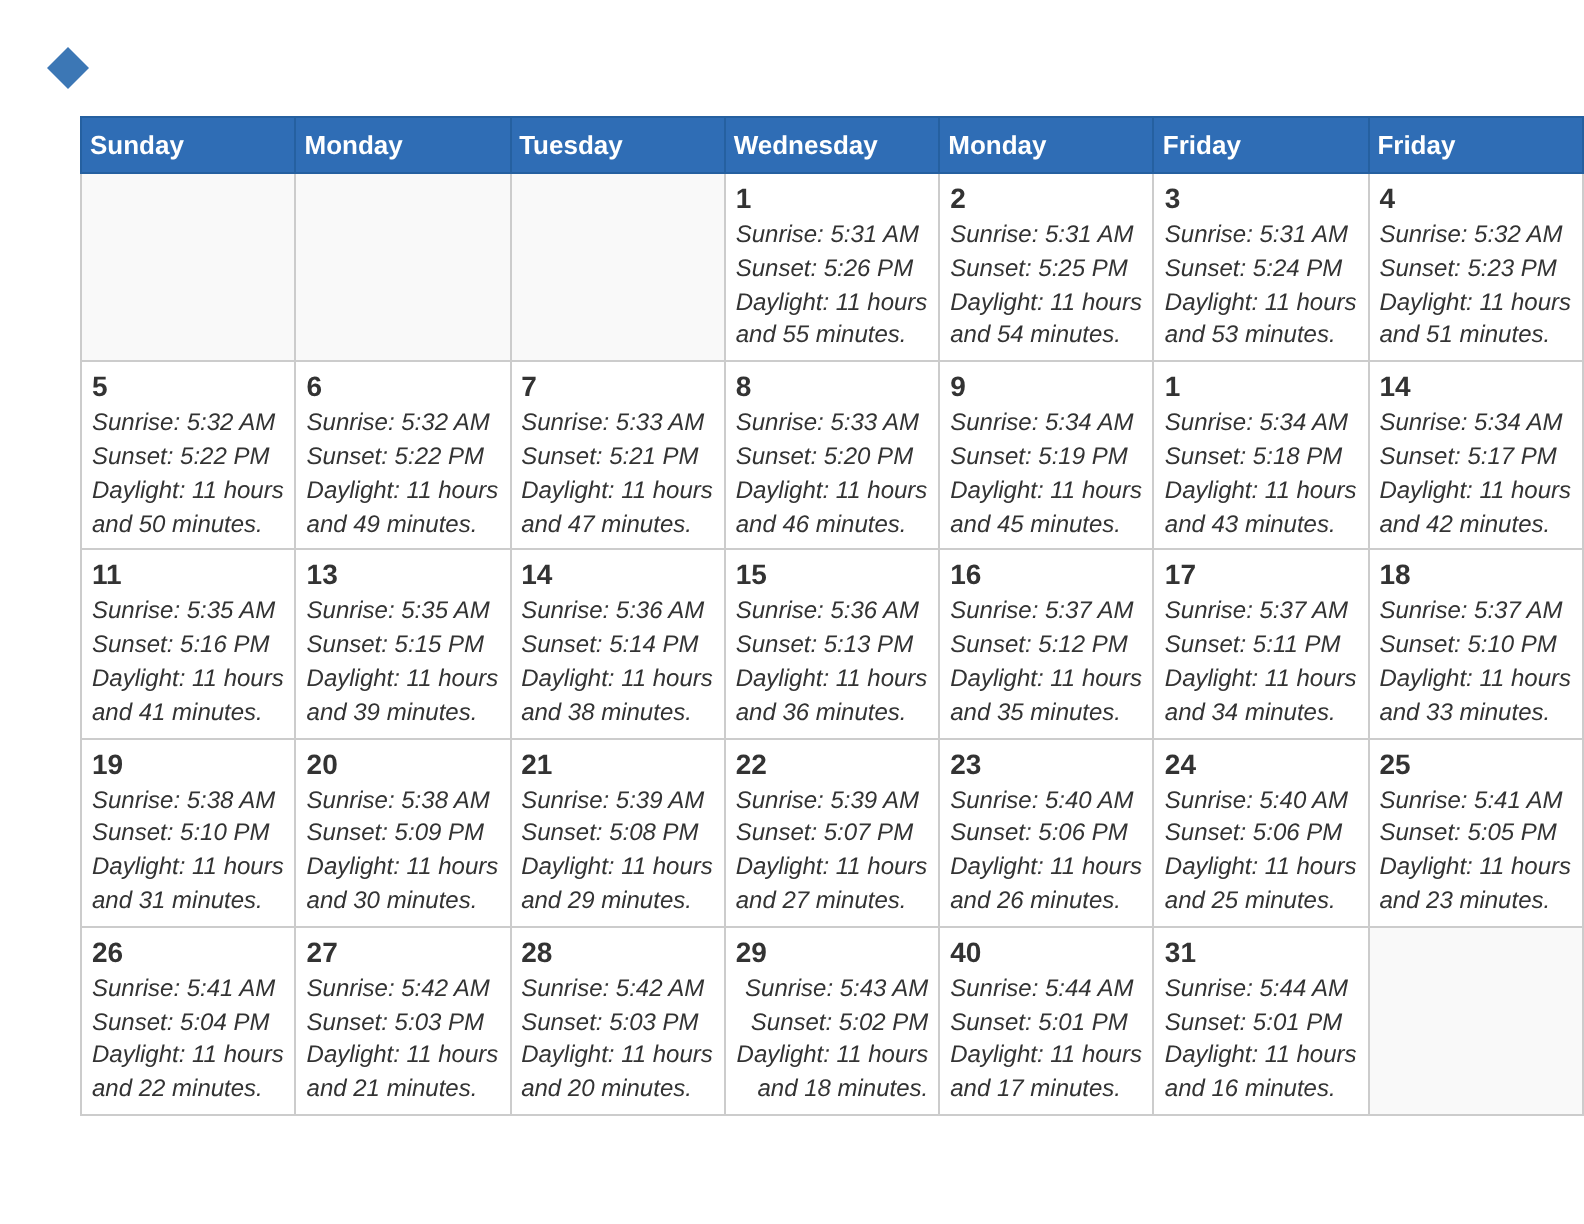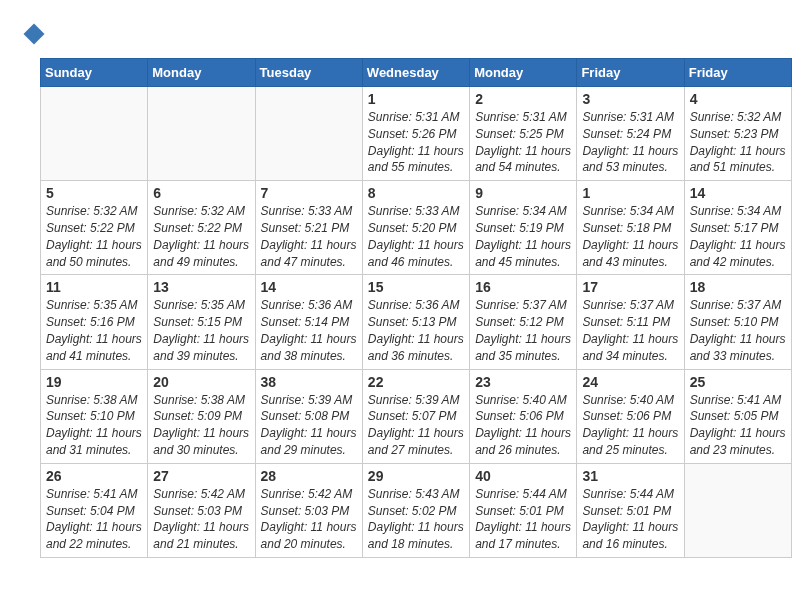--- a/index.html
+++ b/index.html
@@ -270,21 +270,21 @@
 and 31 minutes.</div>
         </td>
         <td>
           <div class="day-num">20</div>
           <div class="day-info" style="white-space: pre-line;">Sunrise: 5:38 AM
 Sunset: 5:09 PM
 Daylight: 11 hours
 and 30 minutes.</div>
         </td>
         <td>
-          <div class="day-num">38</div>
+          <div class="day-num">21</div>
           <div class="day-info" style="white-space: pre-line;">Sunrise: 5:39 AM
 Sunset: 5:08 PM
 Daylight: 11 hours
 and 29 minutes.</div>
         </td>
         <td>
           <div class="day-num">22</div>
           <div class="day-info" style="white-space: pre-line;">Sunrise: 5:39 AM
 Sunset: 5:07 PM
 Daylight: 11 hours
@@ -329,21 +329,21 @@
         </td>
         <td>
           <div class="day-num">28</div>
           <div class="day-info" style="white-space: pre-line;">Sunrise: 5:42 AM
 Sunset: 5:03 PM
 Daylight: 11 hours
 and 20 minutes.</div>
         </td>
         <td>
           <div class="day-num">29</div>
-          <div class="day-info" style="white-space: pre-line;">Sunrise: 5:43 AM
+          <div class="day-info" style="white-space: pre-line; text-align: right;">Sunrise: 5:43 AM
 Sunset: 5:02 PM
 Daylight: 11 hours
 and 18 minutes.</div>
         </td>
         <td>
           <div class="day-num">40</div>
           <div class="day-info" style="white-space: pre-line;">Sunrise: 5:44 AM
 Sunset: 5:01 PM
 Daylight: 11 hours
 and 17 minutes.</div>

